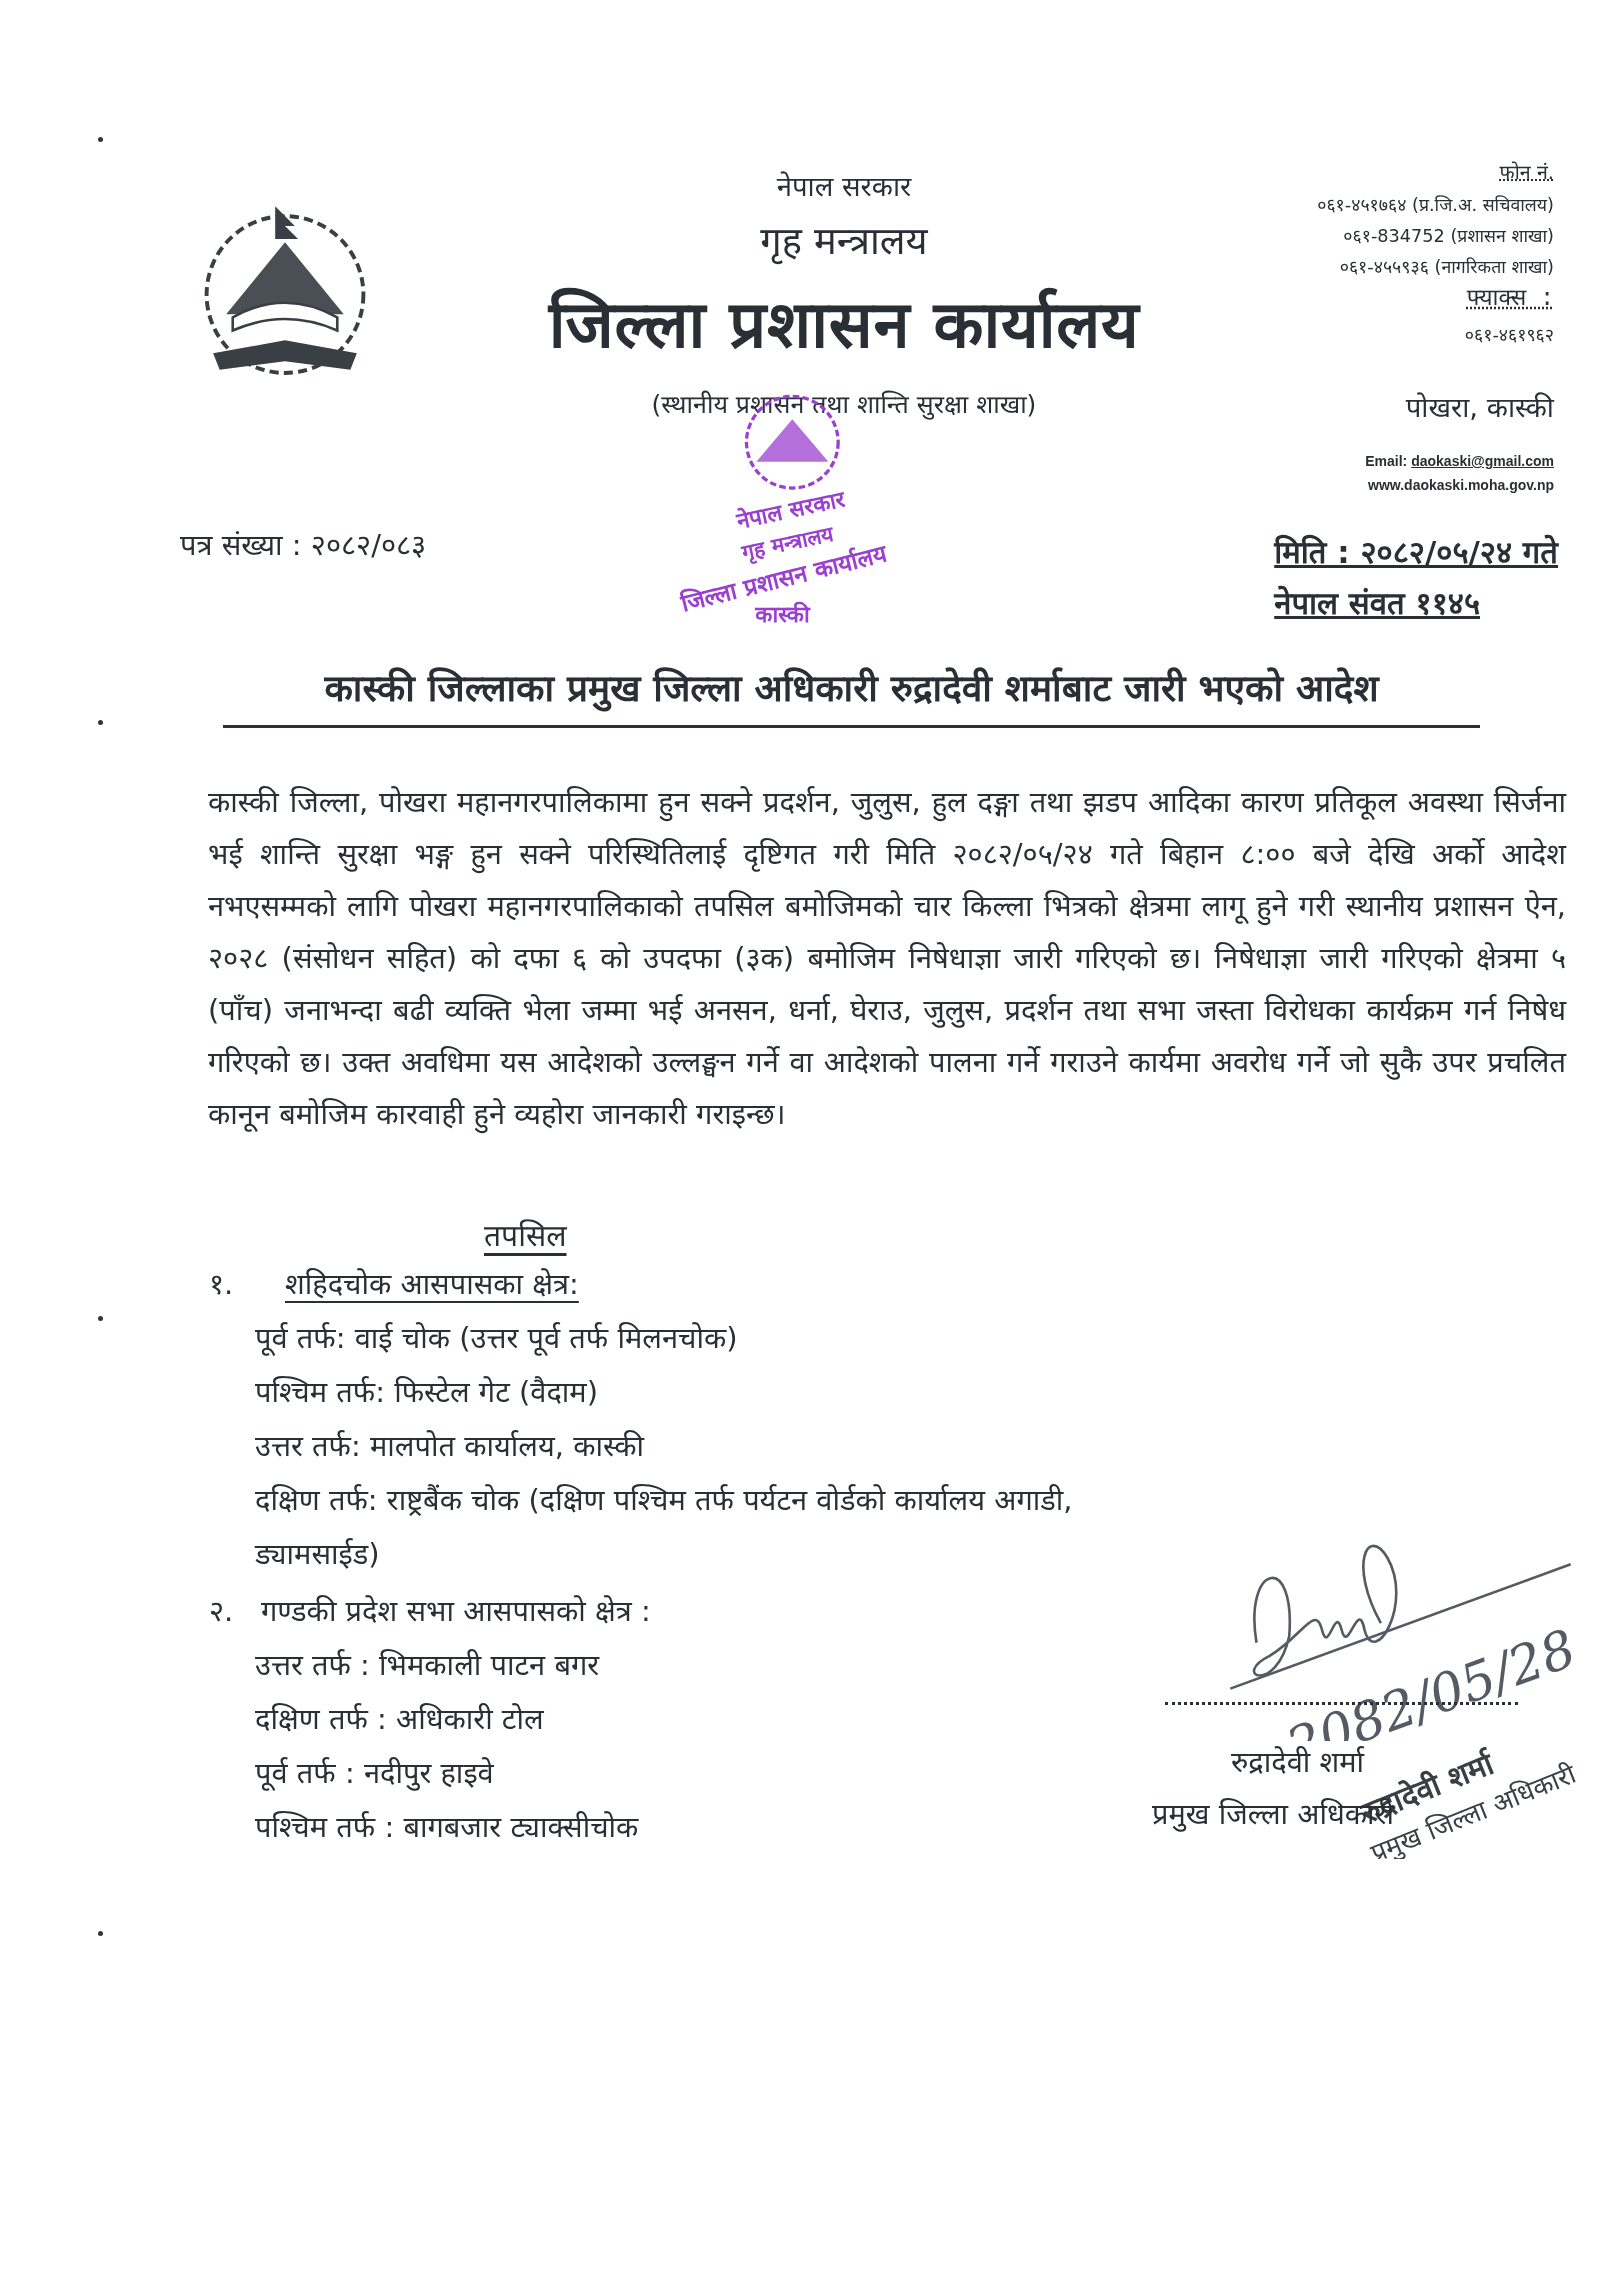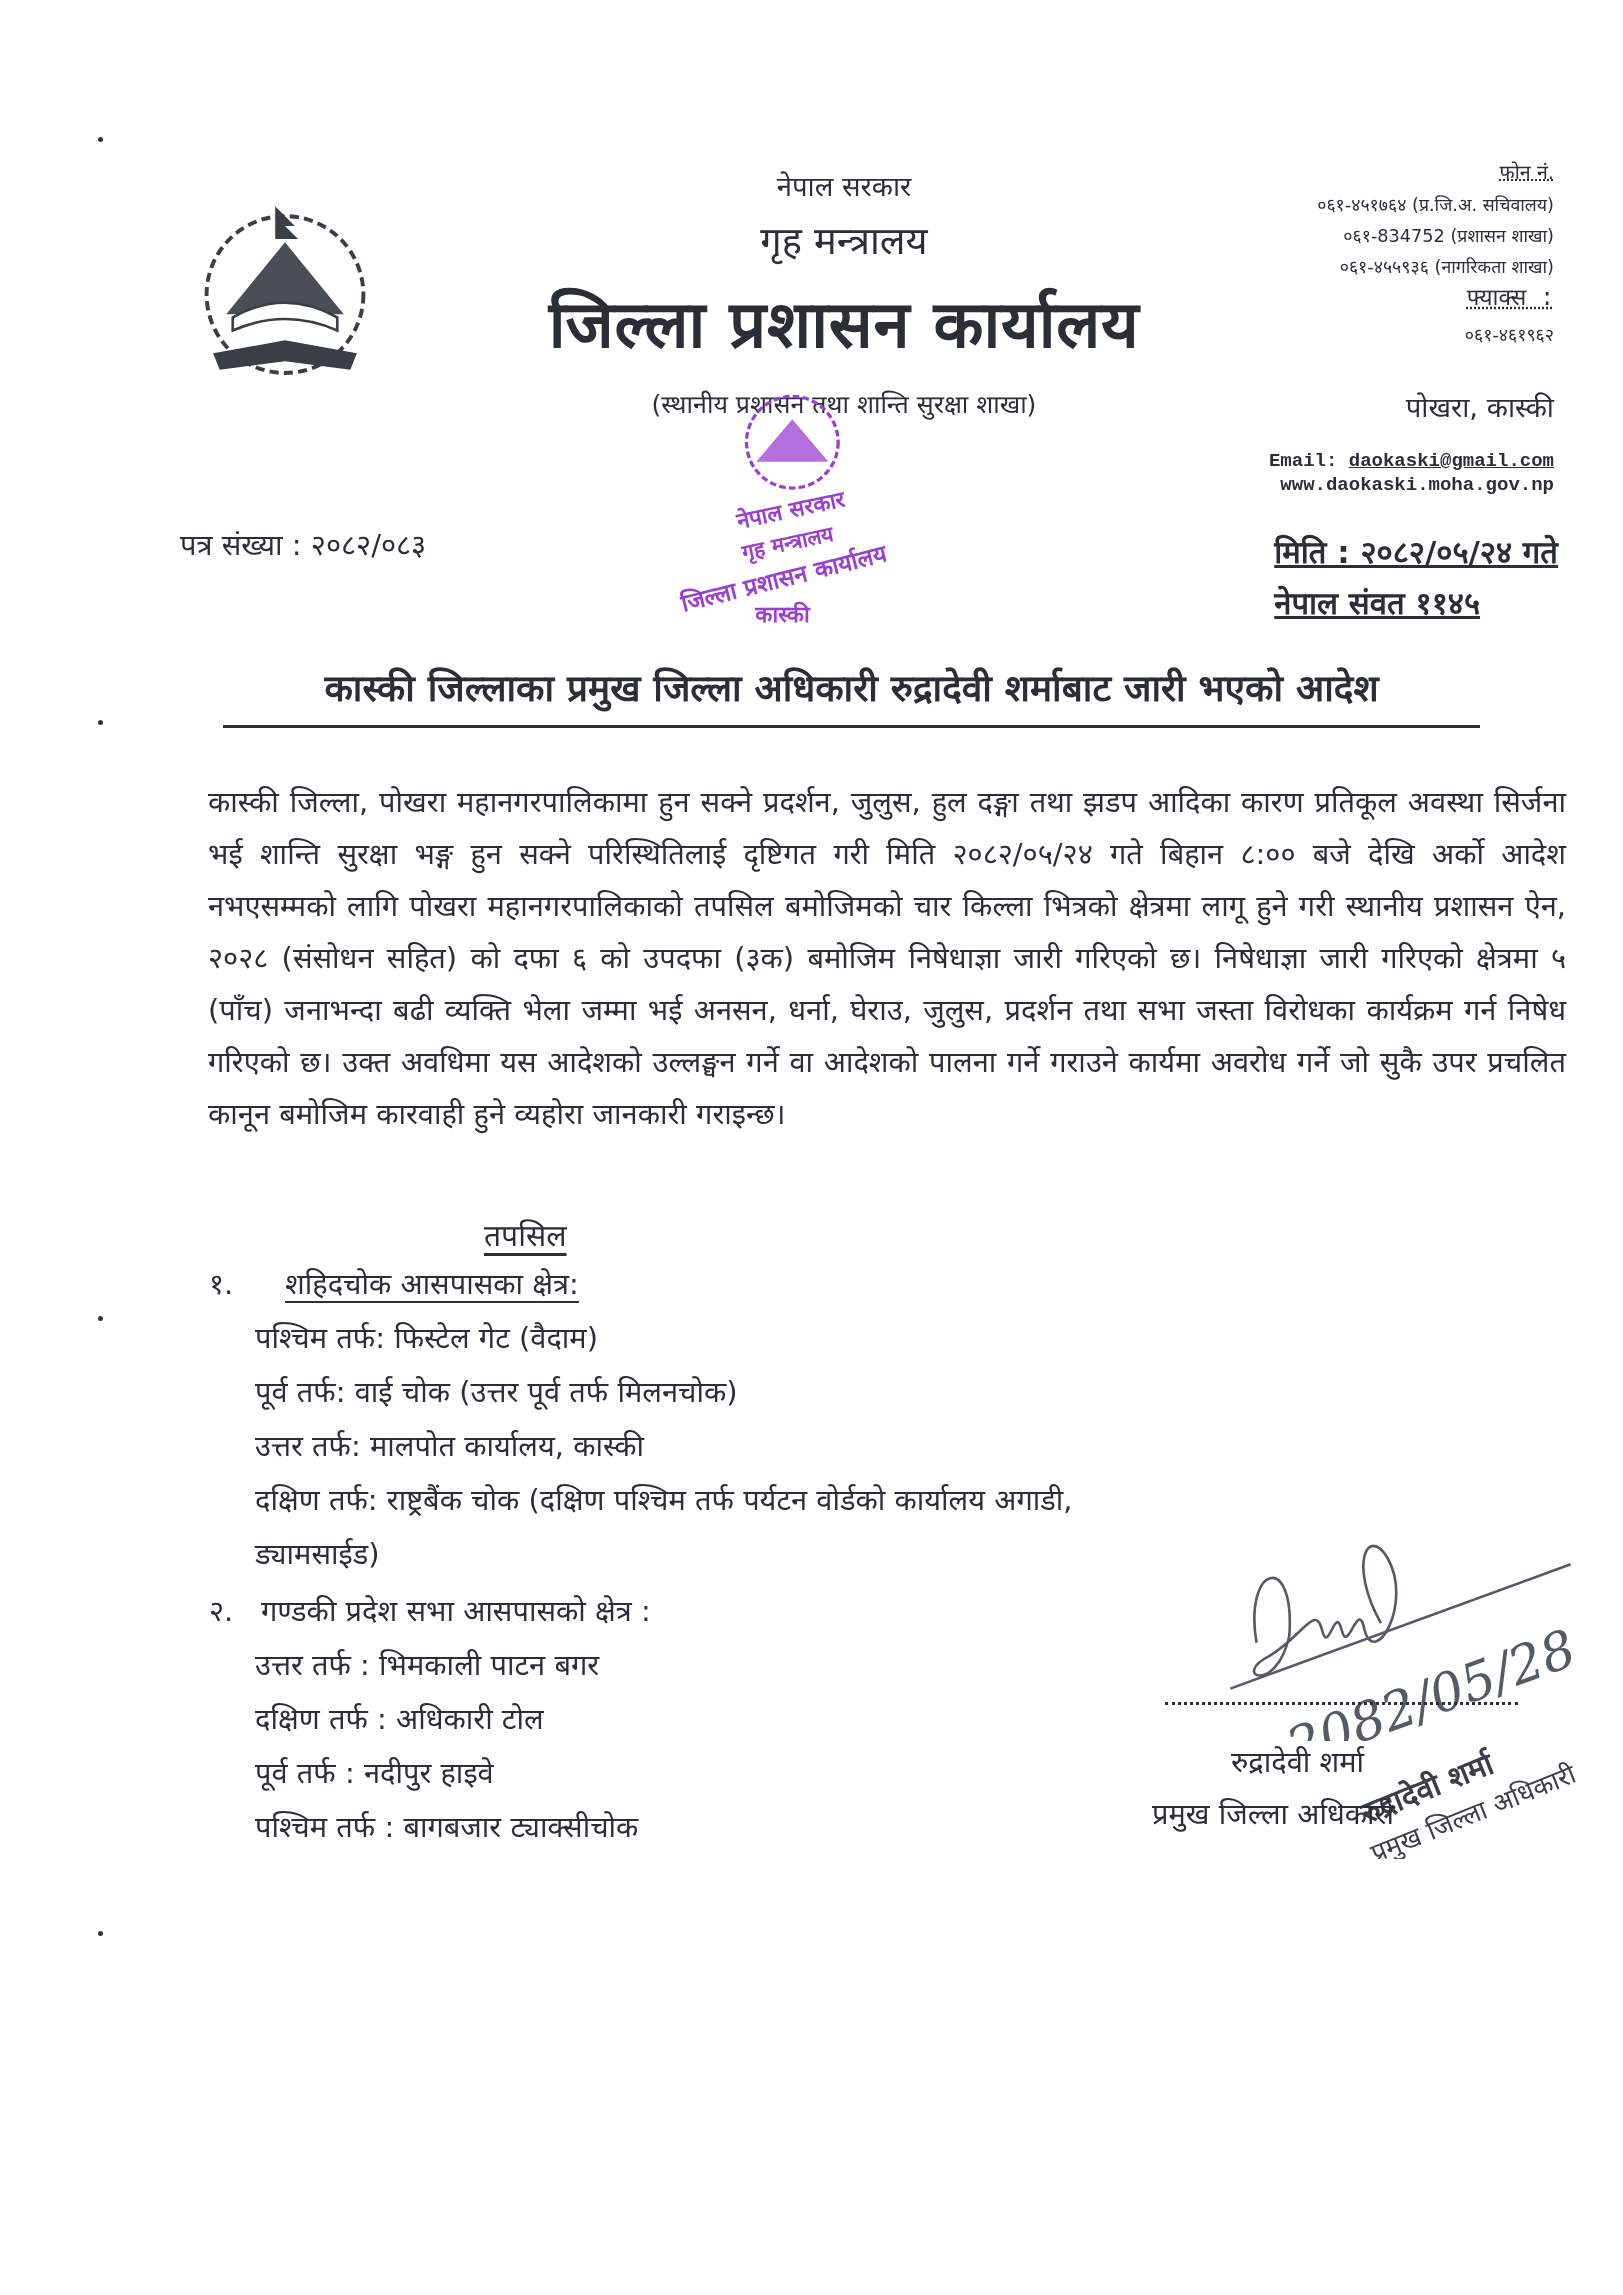--- a/index.html
+++ b/index.html
@@ -13,21 +13,21 @@
     .h-gov { top: 167px; font-size: 27.5px; }
     .h-min { top: 213px; font-size: 38px; }
     .h-office { top: 278px; font-size: 65px; font-weight: bold; letter-spacing: 0.7px; }
     .h-branch { top: 386px; font-size: 25px; }
     .contact { right: 69px; text-align: right; font-size: 17.7px; }
     .c-phone-label { top: 158px; text-decoration: underline dotted; font-size: 19.6px; }
     .c-phone { top: 190px; line-height: 31px; }
     .c-fax-label { top: 280px; text-decoration: underline dotted; font-size: 23px; font-family: Liberation Mono, monospace; }
     .c-fax { top: 322px; }
     .c-city { top: 388px; font-size: 27.5px; }
-    .c-email { top: 450px; font-family: Liberation Mono, monospace; font-size: 19px; font-weight: bold; line-height: 23.6px; }
+    .c-email { top: 450px; font-family: Liberation Sans, sans-serif; font-size: 14px; font-weight: bold; line-height: 23.6px; }
     .c-email u { text-decoration: underline; }
     .refno { left: 180px; top: 524px; font-size: 29px; }
     .date { right: 65px; top: 527px; font-size: 31px; font-weight: bold; text-align: left; line-height: 51px; text-decoration: underline; }
     .stamp { left: 645px; top: 393px; width: 275px; height: 249px; }
     .stamp-text { fill: #9b3fd1; font-family: "DejaVu Sans", sans-serif; font-weight: bold; }
     .title { left: 223px; top: 661px; width: 1257px; text-align: center; font-size: 37px; font-weight: bold;
              border-bottom: 3.9px solid #2a2f36; padding-bottom: 13px; }
     .body-text { left: 208px; top: 776px; width: 1358px; font-size: 29px; line-height: 52px; text-align: justify; }
     .tapasil { left: 484px; top: 1214px; font-size: 30px; text-decoration: underline; text-underline-offset: 6.5px; text-decoration-thickness: 2.6px; }
     .section { left: 209px; font-size: 29px; line-height: 54px; }
@@ -93,22 +93,22 @@
 
 <div class="abs body-text">कास्की जिल्ला, पोखरा महानगरपालिकामा हुन सक्ने प्रदर्शन, जुलुस, हुल दङ्गा तथा झडप आदिका कारण प्रतिकूल अवस्था सिर्जना भई शान्ति सुरक्षा भङ्ग हुन सक्ने परिस्थितिलाई दृष्टिगत गरी मिति २०८२/०५/२४ गते बिहान ८:०० बजे देखि अर्को आदेश नभएसम्मको लागि पोखरा महानगरपालिकाको तपसिल बमोजिमको चार किल्ला भित्रको क्षेत्रमा लागू हुने गरी स्थानीय प्रशासन ऐन, २०२८ (संसोधन सहित) को दफा ६ को उपदफा (३क) बमोजिम निषेधाज्ञा जारी गरिएको छ। निषेधाज्ञा जारी गरिएको क्षेत्रमा ५ (पाँच) जनाभन्दा बढी व्यक्ति भेला जम्मा भई अनसन, धर्ना, घेराउ, जुलुस, प्रदर्शन तथा सभा जस्ता विरोधका कार्यक्रम गर्न निषेध गरिएको छ। उक्त अवधिमा यस आदेशको उल्लङ्घन गर्ने वा आदेशको पालना गर्ने गराउने कार्यमा अवरोध गर्ने जो सुकै उपर प्रचलित कानून बमोजिम कारवाही हुने व्यहोरा जानकारी गराइन्छ।</div>
 
 <div class="abs tapasil">तपसिल</div>
 
 <div class="abs section sec1">
   <div class="sec-head">
     <span class="sec-num">१.</span>
     <span class="sec-title-u">शहिदचोक आसपासका क्षेत्र:</span>
   </div>
+  <div class="sec-row">पूर्व तर्फ: वाई चोक (उत्तर पूर्व तर्फ मिलनचोक)</div>
   <div class="sec-row">पश्चिम तर्फ: फिस्टेल गेट (वैदाम)</div>
-  <div class="sec-row">पूर्व तर्फ: वाई चोक (उत्तर पूर्व तर्फ मिलनचोक)</div>
   <div class="sec-row">उत्तर तर्फ: मालपोत कार्यालय, कास्की</div>
   <div class="sec-row">दक्षिण तर्फ: राष्ट्रबैंक चोक (दक्षिण पश्चिम तर्फ पर्यटन वोर्डको कार्यालय अगाडी,</div>
   <div class="sec-row">ड्यामसाईड)</div>
 </div>
 
 <div class="abs section sec2">
   <div class="sec-head">
     <span class="sec-num">२.</span>
     <span>गण्डकी प्रदेश सभा आसपासको क्षेत्र :</span>
   </div>

